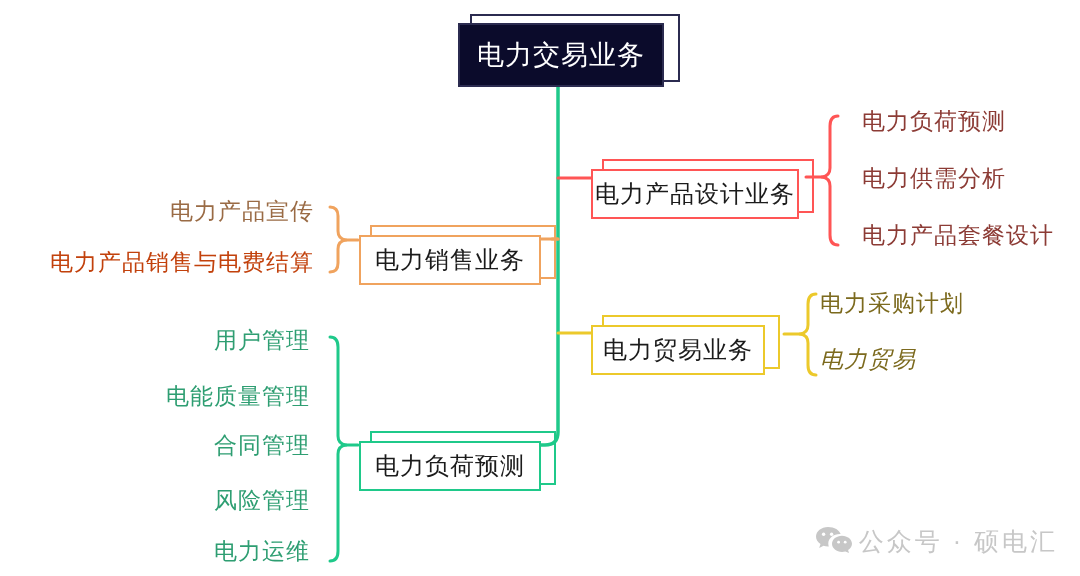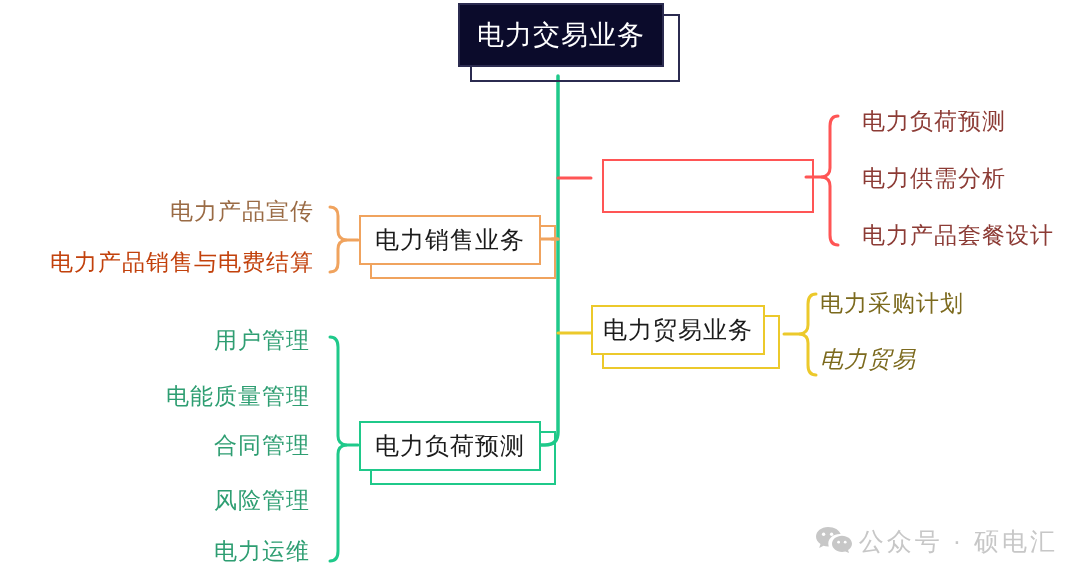--- a/index.html
+++ b/index.html
@@ -28,20 +28,21 @@
 
   
   .node {
     position: absolute;
     box-sizing: border-box;
     display: flex;
     align-items: center;
     justify-content: center;
     white-space: nowrap;
     letter-spacing: 1px;
+    margin-top: 20px;
   }
   .node-root {
     background: #0b0b2b;
     color: #ffffff;
     border: 2px solid #2b2b50;
     font-size: 27px;
     z-index: 5;
   }
   .root-shadow {
     position: absolute;
@@ -118,20 +119,23 @@
     <path d="M330,337 q8,0 8,10 L338,436 q0,8 8,9 q-8,1 -8,9 L338,551 q0,10 -8,10" fill="none" stroke="#1fc98a" stroke-width="3" stroke-linecap="round" stroke-linejoin="round"></path>
     <path d="M346,445 L358,445" fill="none" stroke="#1fc98a" stroke-width="3" stroke-linecap="round"></path>
   </svg>
 
   <div class="root-shadow" style="left:470px; top:14px; width:206px; height:64px;"></div>
   <div class="node node-root" style="left:458px; top:3px; width:206px; height:64px;">
     <span>电力交易业务</span>
   </div>
 
   <div class="box-shadow" style="left:602px; top:159px; width:208px; height:50px; border-color:#ff5555;"></div>
+  <div class="node node-box" style="left:591px; top:149px; width:208px; height:50px; border-color:#ff5555;">
+    <span>电力产品设计业务</span>
+  </div>
 
   <div class="leaf leaf-right" style="left:862px; top:110px; color:#8c3b35;">电力负荷预测</div>
   <div class="leaf leaf-right" style="left:862px; top:167px; color:#8c3b35;">电力供需分析</div>
   <div class="leaf leaf-right" style="left:862px; top:224px; color:#8c3b35;">电力产品套餐设计</div>
 
   <div class="box-shadow" style="left:370px; top:225px; width:182px; height:50px; border-color:#f0a35e;"></div>
   <div class="node node-box" style="left:359px; top:215px; width:182px; height:50px; border-color:#f0a35e;">
     <span>电力销售业务</span>
   </div>
 

